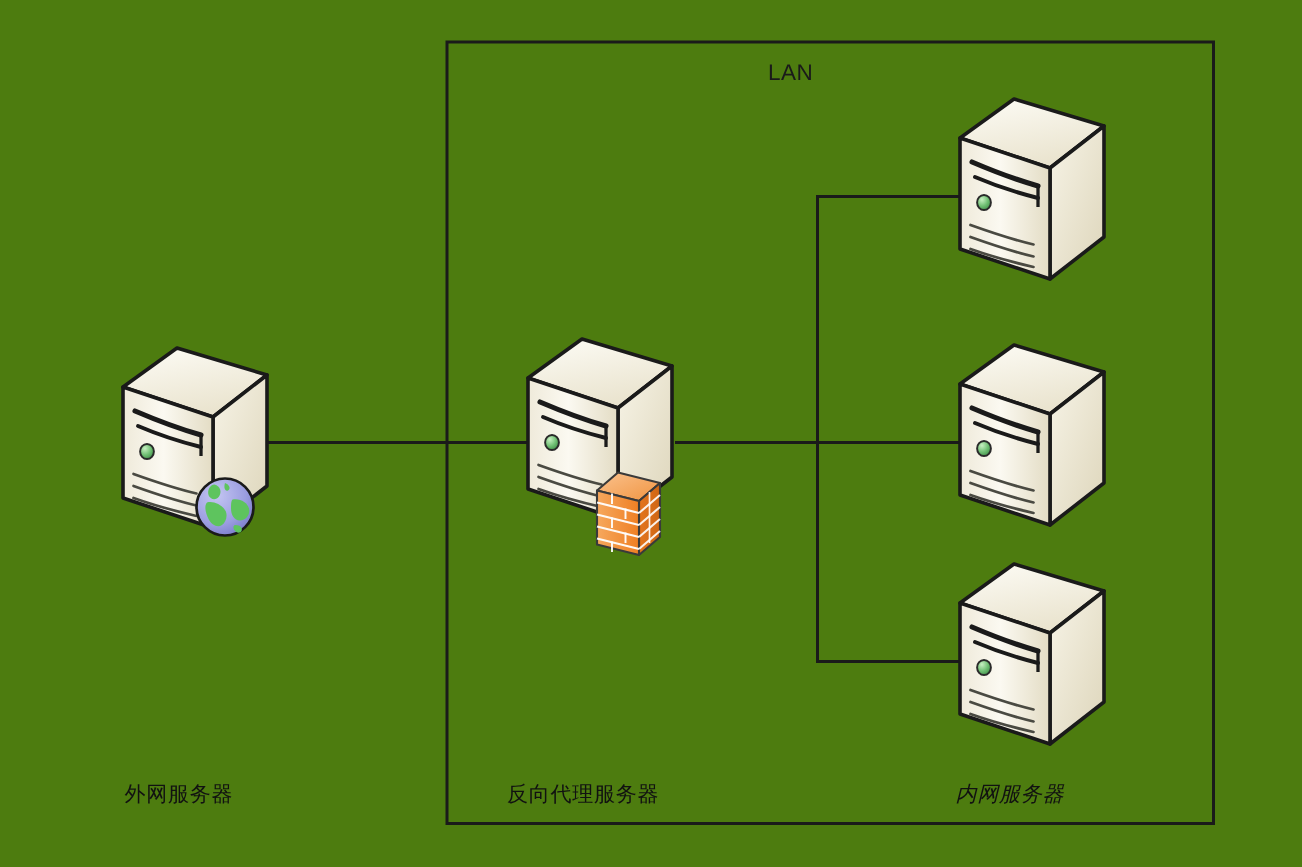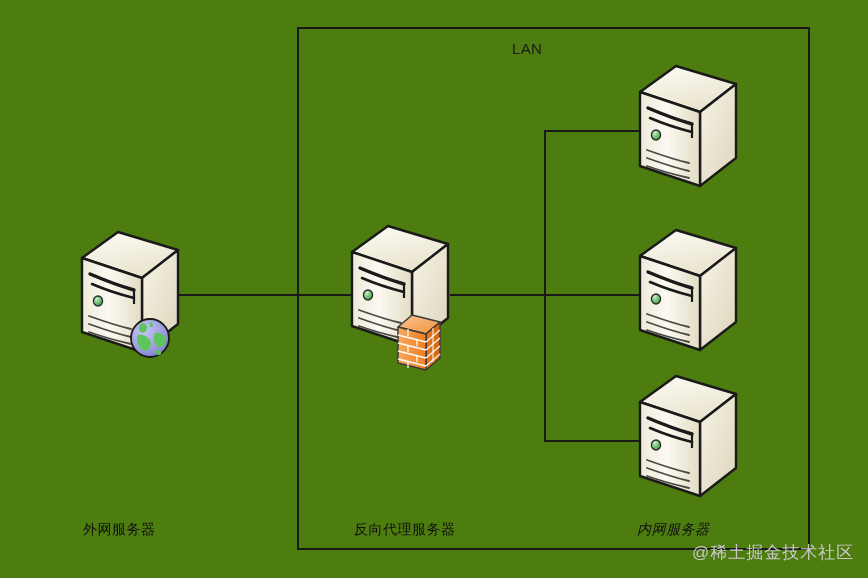--- a/index.html
+++ b/index.html
@@ -226,21 +226,21 @@
         <line x1="30" y1="37" x2="44" y2="25"></line>
         <line x1="30" y1="45" x2="44" y2="33"></line>
         <line x1="30" y1="53" x2="44" y2="41"></line>
       </g>
       <g stroke="#ffffff" stroke-width="1.1" opacity="0.9">
         <line x1="37" y1="15" x2="37" y2="49"></line>
       </g>
     </svg>
   </div>
 
-  <div class="caption" style="left:354px; top:521px;font-family:Liberation Mono, monospace;">反向代理服务器</div>
+  <div class="caption" style="left:338px; top:521px;font-family:Liberation Mono, monospace;">反向代理服务器</div>
 
   <div class="server" style="left:636px; top:62px;">
     <svg viewBox="0 0 104 128" xmlns="http://www.w3.org/2000/svg">
       <defs>
         <linearGradient id="gFrontC1" x1="0" y1="0" x2="1" y2="0">
           <stop offset="0" stop-color="#efeada"></stop>
           <stop offset="0.45" stop-color="#fbf9f1"></stop>
           <stop offset="1" stop-color="#e3dcc4"></stop>
         </linearGradient>
         <linearGradient id="gSideC1" x1="0" y1="0" x2="1" y2="1">
@@ -335,15 +335,14 @@
       <path d="M56,62 L56,76" stroke="#1a1a1a" stroke-width="2.2" fill="none"></path>
       <ellipse cx="20" cy="73" rx="4.6" ry="5" fill="url(#gLedC3)" stroke="#2a2a2a" stroke-width="1.3"></ellipse>
       <path d="M11,88 C25,93 40,98 53,101" stroke="#4a4a42" stroke-width="1.8" fill="none" stroke-linecap="round"></path>
       <path d="M11,96 C25,101 40,106 53,109" stroke="#4a4a42" stroke-width="1.8" fill="none" stroke-linecap="round"></path>
       <path d="M11,104 C25,109 40,113 53,116" stroke="#4a4a42" stroke-width="1.8" fill="none" stroke-linecap="round"></path>
     </svg>
   </div>
 
   <div class="caption" style="left:637px; top:521px;font-style:italic;">内网服务器</div>
 
-  <div class="watermark" style="left:692px; top:541px;">@稀土掘金技术社区</div>
 
 </div>
 
 </body></html>

